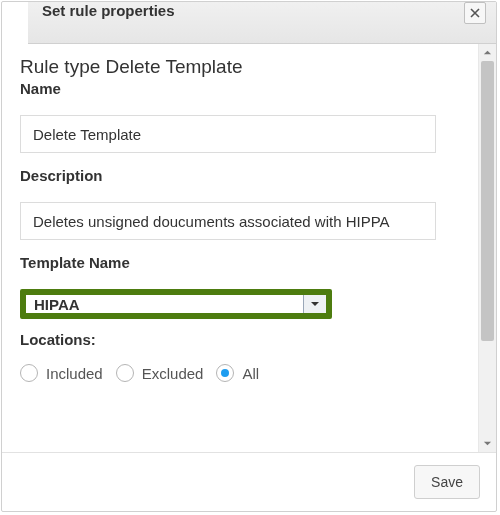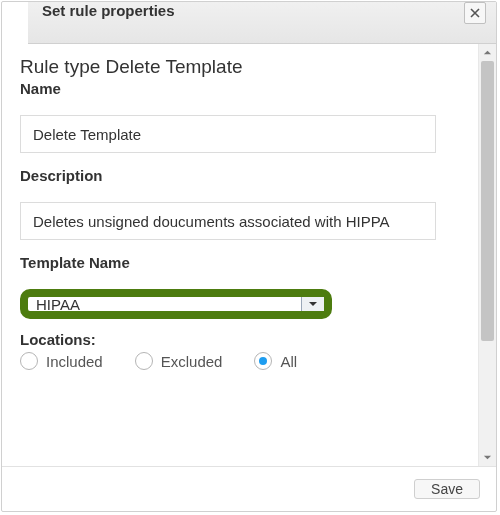--- a/index.html
+++ b/index.html
@@ -97,44 +97,45 @@
     margin-bottom: 2px;
   }
   .label {
     font-weight: bold;
     font-size: 15px;
     color: #333;
     margin-top: 2px;
     margin-bottom: 18px;
   }
   .label.top0 { margin-top: 0; }
-  .label.locations { margin-bottom: 4px; margin-top: 12px;}
+  .label.locations { margin-bottom: 16px; margin-top: 12px;}
   .text-input {
     width: 100%;
     max-width: 416px;
     height: 38px;
     border: 1px solid #dcdcdc;
     border-radius: 0;
     padding: 0 12px;
     font-size: 15px;
     color: #333;
     box-sizing: border-box;
     margin-bottom: 14px;
     background: #fff;
   }
   .select-wrap {
     width: 312px;
     height: 30px;
-    border: 8px solid #4d7c0f;
-    border-radius: 10px;
+    border: 6px solid #4d7c0f;
+    border-radius: 2px;
     display: flex;
     align-items: stretch;
     box-sizing: border-box;
     margin-bottom: 6px;
     background: #fff;
+    font-weight: bold;
   }
   .select-value {
     flex: 1;
     display: flex;
     align-items: center;
     padding: 0 8px;
     font-size: 15px;
     color: #333;
   }
   .select-btn {
@@ -142,21 +143,21 @@
     border-left: 1px solid #9aa7b8;
     background: #eef1f4;
     display: flex;
     align-items: center;
     justify-content: center;
   }
   .select-btn svg { width: 10px; height: 10px; fill: #333; }
   .radio-row {
     display: flex;
     align-items: center;
-    gap: 32px;
+    gap: 13px;
     font-size: 15px;
     color: #555;
     margin-bottom: 24px;
   }
   .radio-item {
     display: flex;
     align-items: center;
     gap: 8px;
     cursor: pointer;
   }
@@ -179,21 +180,21 @@
   }
   .footer {
     border-top: 1px solid #e2e2e2;
     padding: 12px 16px;
     display: flex;
     justify-content: flex-end;
     gap: 10px;
     box-sizing: border-box;
   }
   .btn {
-    height: 20px;
+    height: 34px;
     padding: 0 16px;
     border: 1px solid #cfcfcf;
     background: #f7f7f7;
     border-radius: 3px;
     font-size: 14px;
     color: #444;
     cursor: pointer;
   }
 </style>
 </head>

